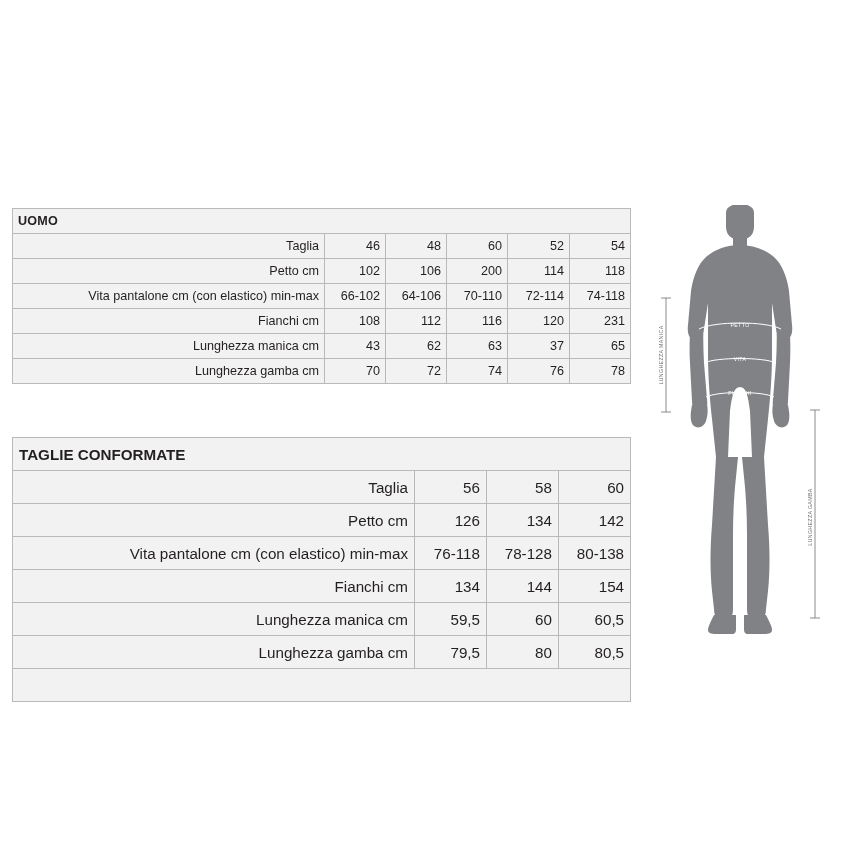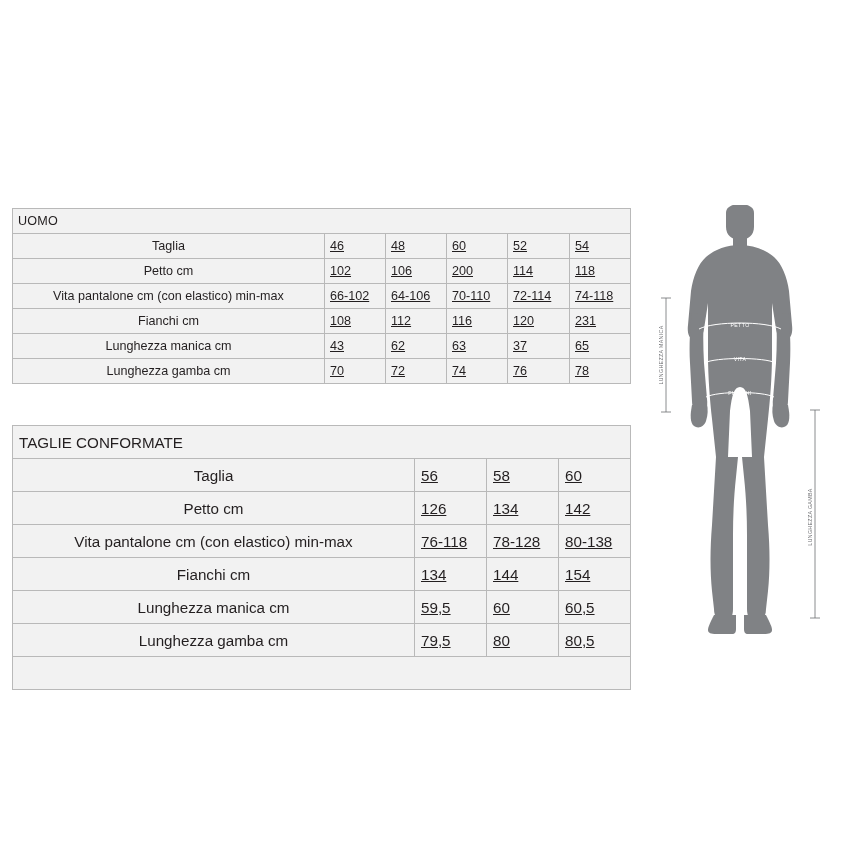--- a/index.html
+++ b/index.html
@@ -26,35 +26,35 @@
   
   .table-block-1 {
     position: absolute;
     left: 12px;
     top: 208px;
     width: 618px;
   }
   .table-block-2 {
     position: absolute;
     left: 12px;
-    top: 425px;
+    top: 437px;
     width: 618px;
   }
 
   table.size-table {
     border-collapse: collapse;
     width: 100%;
     table-layout: fixed;
   }
 
   
   .hdr-bar td {
     background: #1aa7e8;
     color: #ffffff;
-    font-weight: normal;
+    font-weight: bold;
     border: none;
     padding: 3px 5px 4px 5px;
   }
   .table-block-1 .hdr-bar td {
     font-size: 12.5px;
     letter-spacing: 0.2px;
     height: 17px;
   }
   .table-block-2 .hdr-bar td {
     font-size: 15.5px;
@@ -74,25 +74,24 @@
     height: 22px;
     padding: 1px 5px;
   }
   .table-block-2 .size-table td {
     font-size: 15.2px;
     height: 30px;
     padding: 1px 6px;
   }
 
   td.lbl {
-    text-align: center;
+    text-align: right;
   }
   td.val {
-    text-align: left;
-    text-decoration: underline;
+    text-align: right;
   }
   tr.spacer-row td {
     border: 1px solid #b9b9b9;
     background: #f2f2f2;
     height: 6px;
     padding: 0;
   }
 
   
   .figure {

